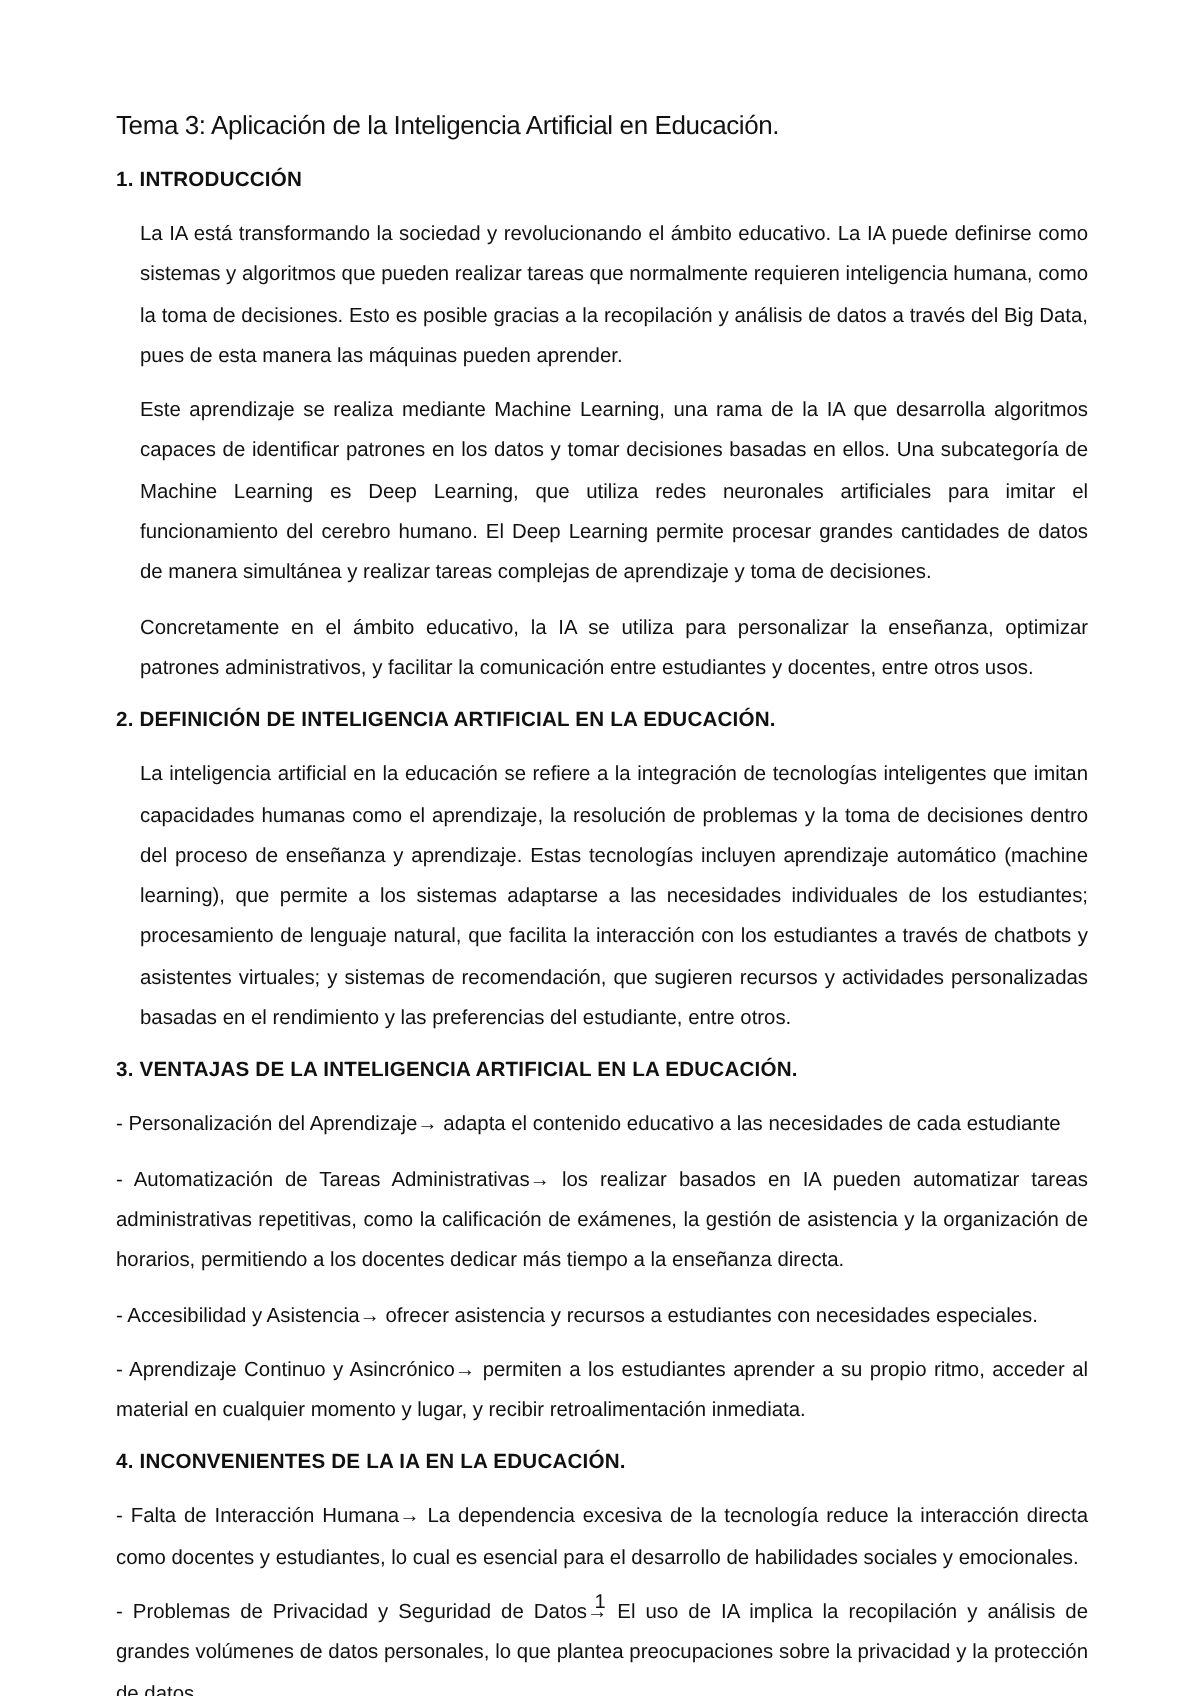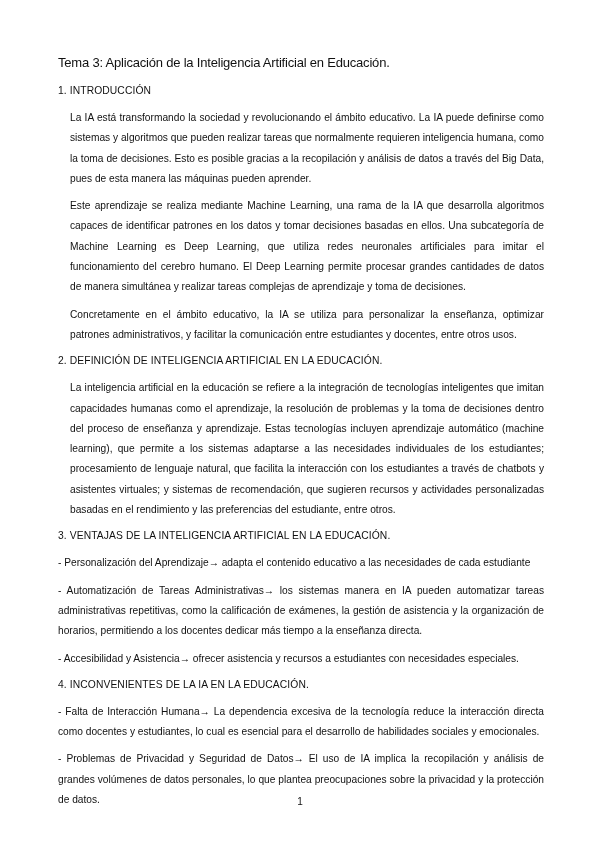--- a/index.html
+++ b/index.html
@@ -3,21 +3,21 @@
 <meta charset="utf-8">
 <style>
   html, body { margin: 0; padding: 0; background: #ffffff; }
   body { width: 600px; height: 848px; position: relative; overflow: hidden; }
   .page {
     position: absolute; left: 58px; top: 54px; width: 486px;
     font-family: "Liberation Sans", sans-serif; color: #111;
     font-size: 10.2px; line-height: 20.3px;
   }
   .title { font-weight: normal; font-size: 13px; line-height: 18px; margin: 0 0 10px 0; letter-spacing: -0.2px; }
-  .heading { font-size: 10.3px; line-height: 18px; margin: 0 0 8px 0; letter-spacing: 0.1px; }
+  .heading { font-size: 10.3px; line-height: 18px; margin: 0 0 8px 0; letter-spacing: 0.1px; font-weight: bold; }
   p.para { margin: 0 0 7px 12px; text-align: justify; }
   p.bullet { margin: 0 0 7px 0; text-align: justify; }
   .sec { margin-bottom: 0; }
   .page-number {
     position: absolute; left: 0; width: 600px; top: 796px; text-align: center;
     font-family: "Liberation Sans", sans-serif; font-size: 10px; color: #111;
   }
 </style>
 </head>
 <body>
@@ -33,22 +33,23 @@
   </div>
 
   <div class="sec">
     <div class="heading">2. DEFINICIÓN DE INTELIGENCIA ARTIFICIAL EN LA EDUCACIÓN.</div>
     <p class="para">La inteligencia artificial en la educación se refiere a la integración de tecnologías inteligentes que imitan capacidades humanas como el aprendizaje, la resolución de problemas y la toma de decisiones dentro del proceso de enseñanza y aprendizaje. Estas tecnologías incluyen aprendizaje automático (machine learning), que permite a los sistemas adaptarse a las necesidades individuales de los estudiantes; procesamiento de lenguaje natural, que facilita la interacción con los estudiantes a través de chatbots y asistentes virtuales; y sistemas de recomendación, que sugieren recursos y actividades personalizadas basadas en el rendimiento y las preferencias del estudiante, entre otros.</p>
   </div>
 
   <div class="sec">
     <div class="heading">3. VENTAJAS DE LA INTELIGENCIA ARTIFICIAL EN LA EDUCACIÓN.</div>
     <p class="bullet">- Personalización del Aprendizaje→ adapta el contenido educativo a las necesidades de cada estudiante</p>
-    <p class="bullet">- Automatización de Tareas Administrativas→ los sistemas manera en IA pueden automatizar tareas administrativas repetitivas, como la calificación de exámenes, la gestión de asistencia y la organización de horarios, permitiendo a los docentes dedicar más tiempo a la enseñanza directa.</p>
+    <p class="bullet">- Automatización de Tareas Administrativas→ los realizar basados en IA pueden automatizar tareas administrativas repetitivas, como la calificación de exámenes, la gestión de asistencia y la organización de horarios, permitiendo a los docentes dedicar más tiempo a la enseñanza directa.</p>
     <p class="bullet">- Accesibilidad y Asistencia→ ofrecer asistencia y recursos a estudiantes con necesidades especiales.</p>
+    <p class="bullet">- Aprendizaje Continuo y Asincrónico→ permiten a los estudiantes aprender a su propio ritmo, acceder al material en cualquier momento y lugar, y recibir retroalimentación inmediata.</p>
   </div>
 
   <div class="sec">
     <div class="heading">4. INCONVENIENTES DE LA IA EN LA EDUCACIÓN.</div>
     <p class="bullet">- Falta de Interacción Humana→ La dependencia excesiva de la tecnología reduce la interacción directa como docentes y estudiantes, lo cual es esencial para el desarrollo de habilidades sociales y emocionales.</p>
     <p class="bullet">- Problemas de Privacidad y Seguridad de Datos→ El uso de IA implica la recopilación y análisis de grandes volúmenes de datos personales, lo que plantea preocupaciones sobre la privacidad y la protección de datos.</p>
   </div>
 </div>
 
 <div class="page-number">1</div>

